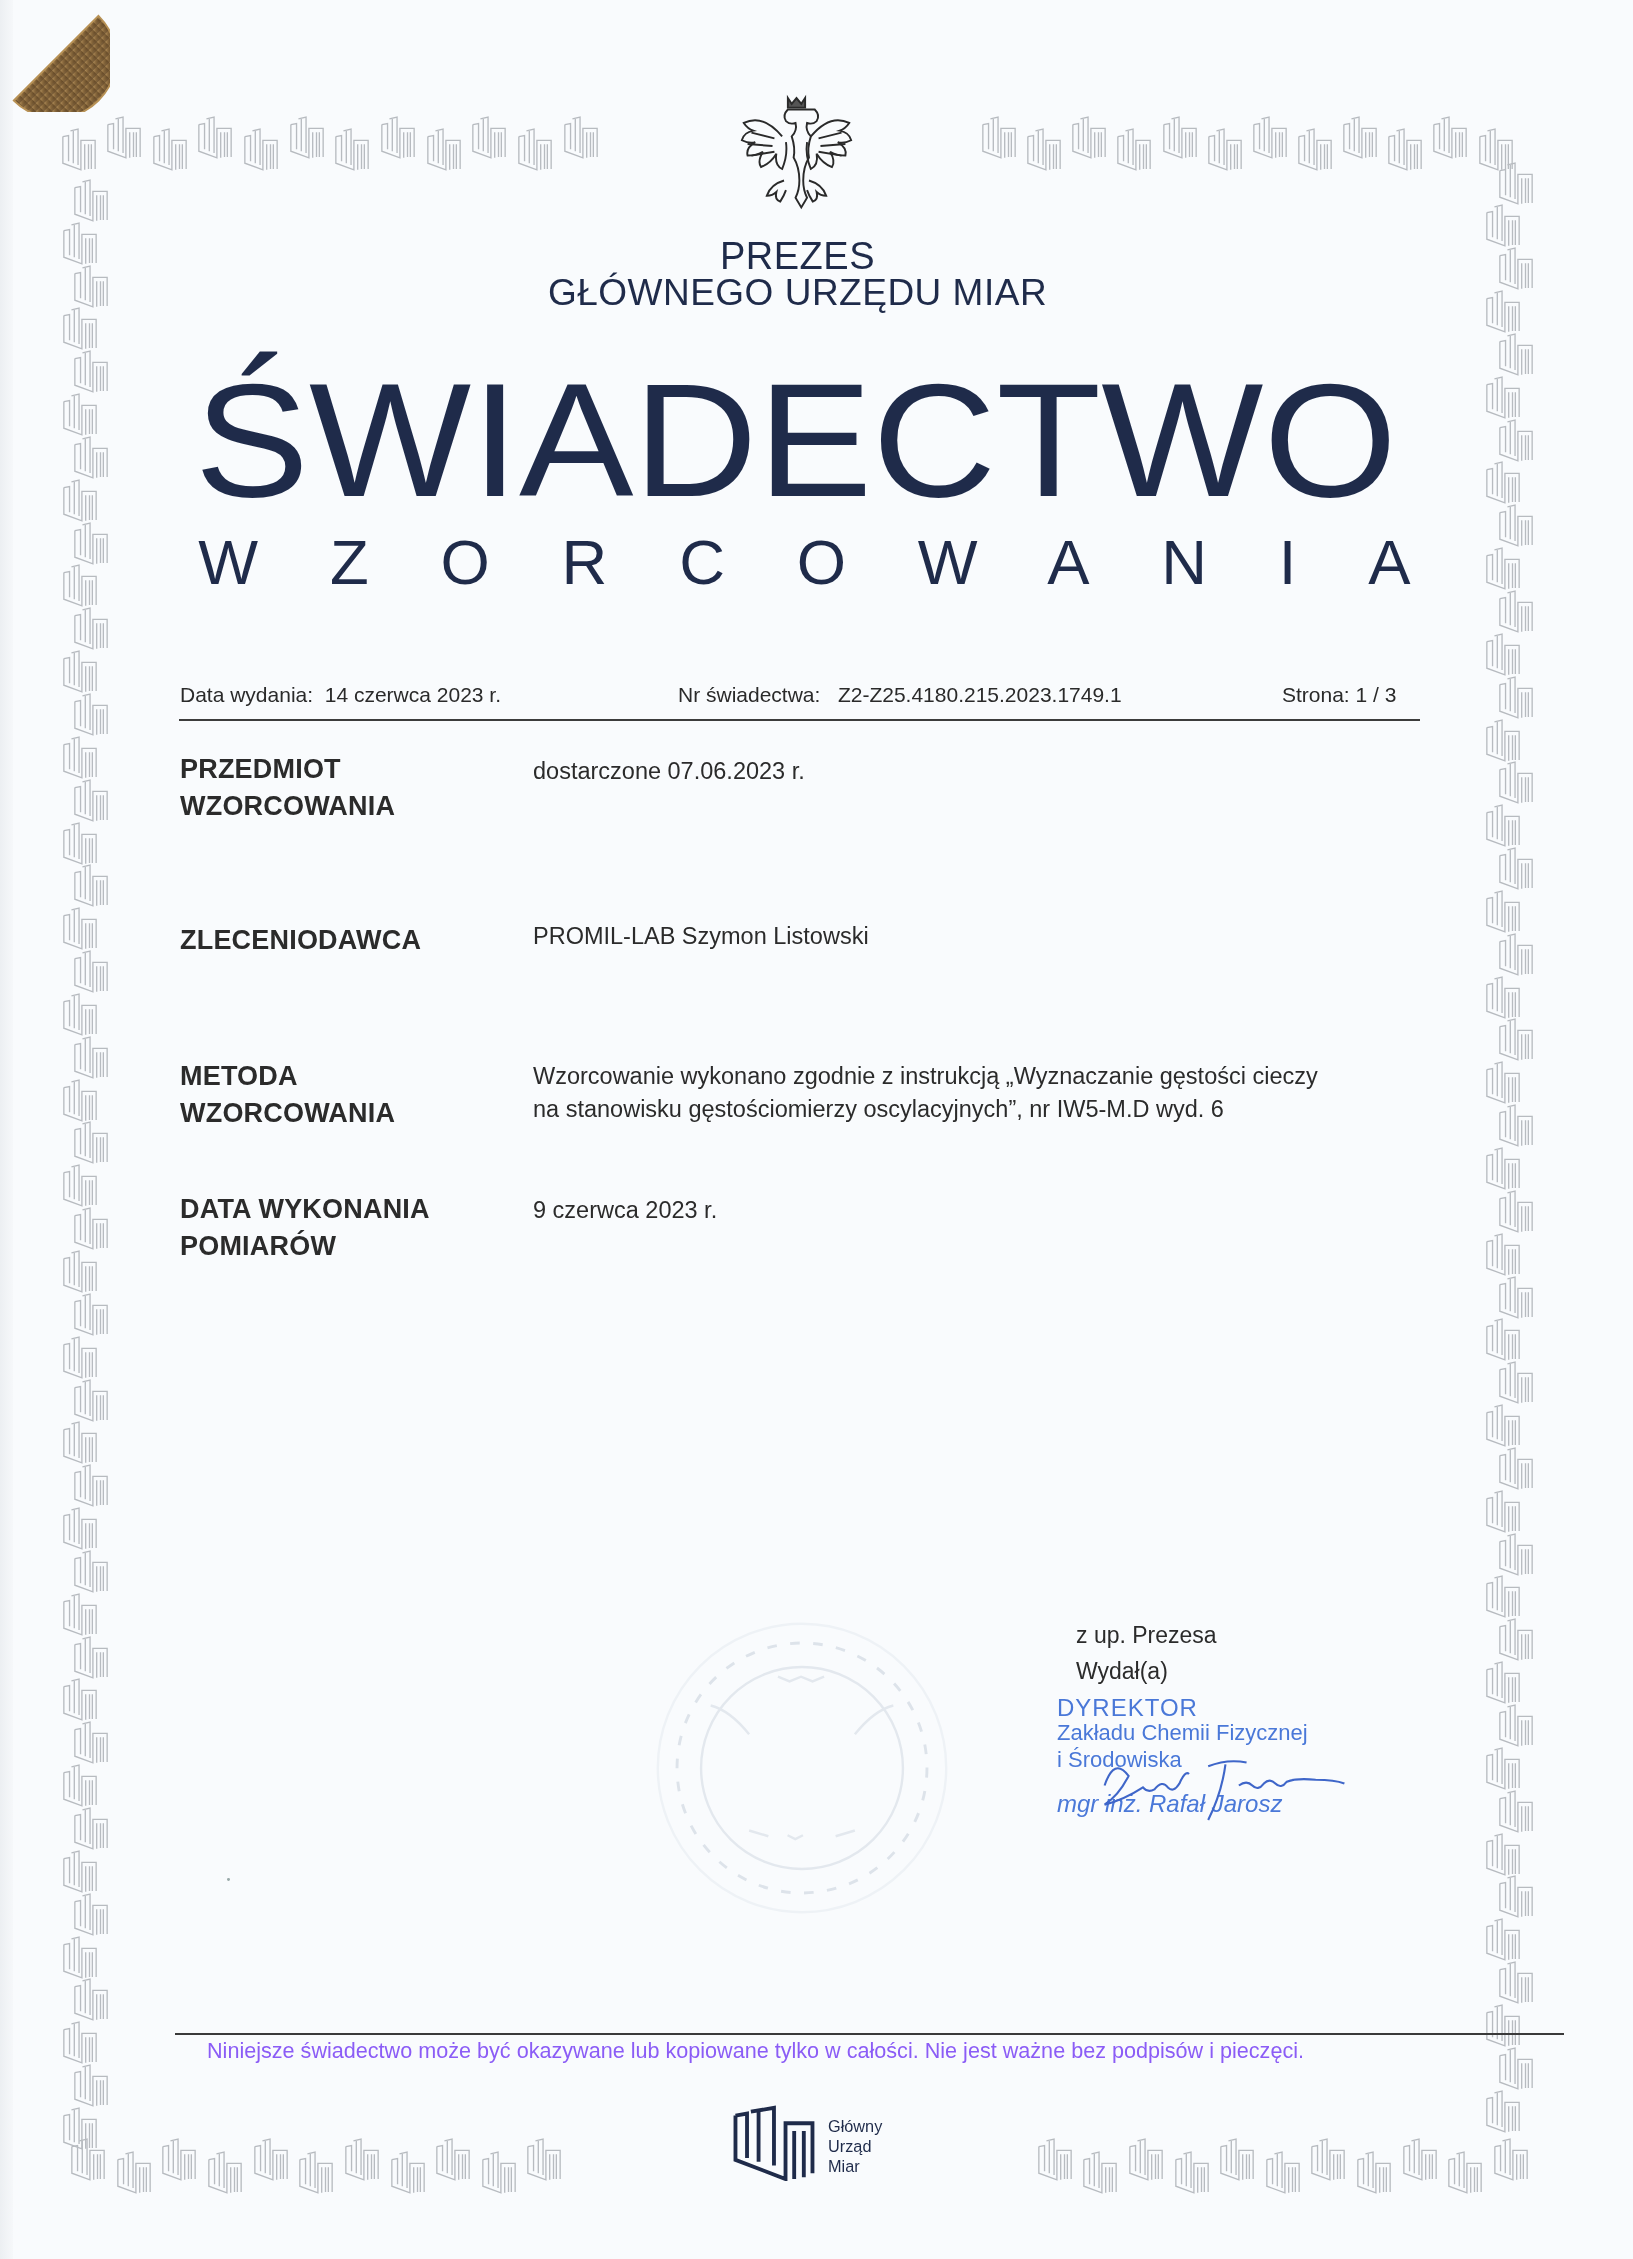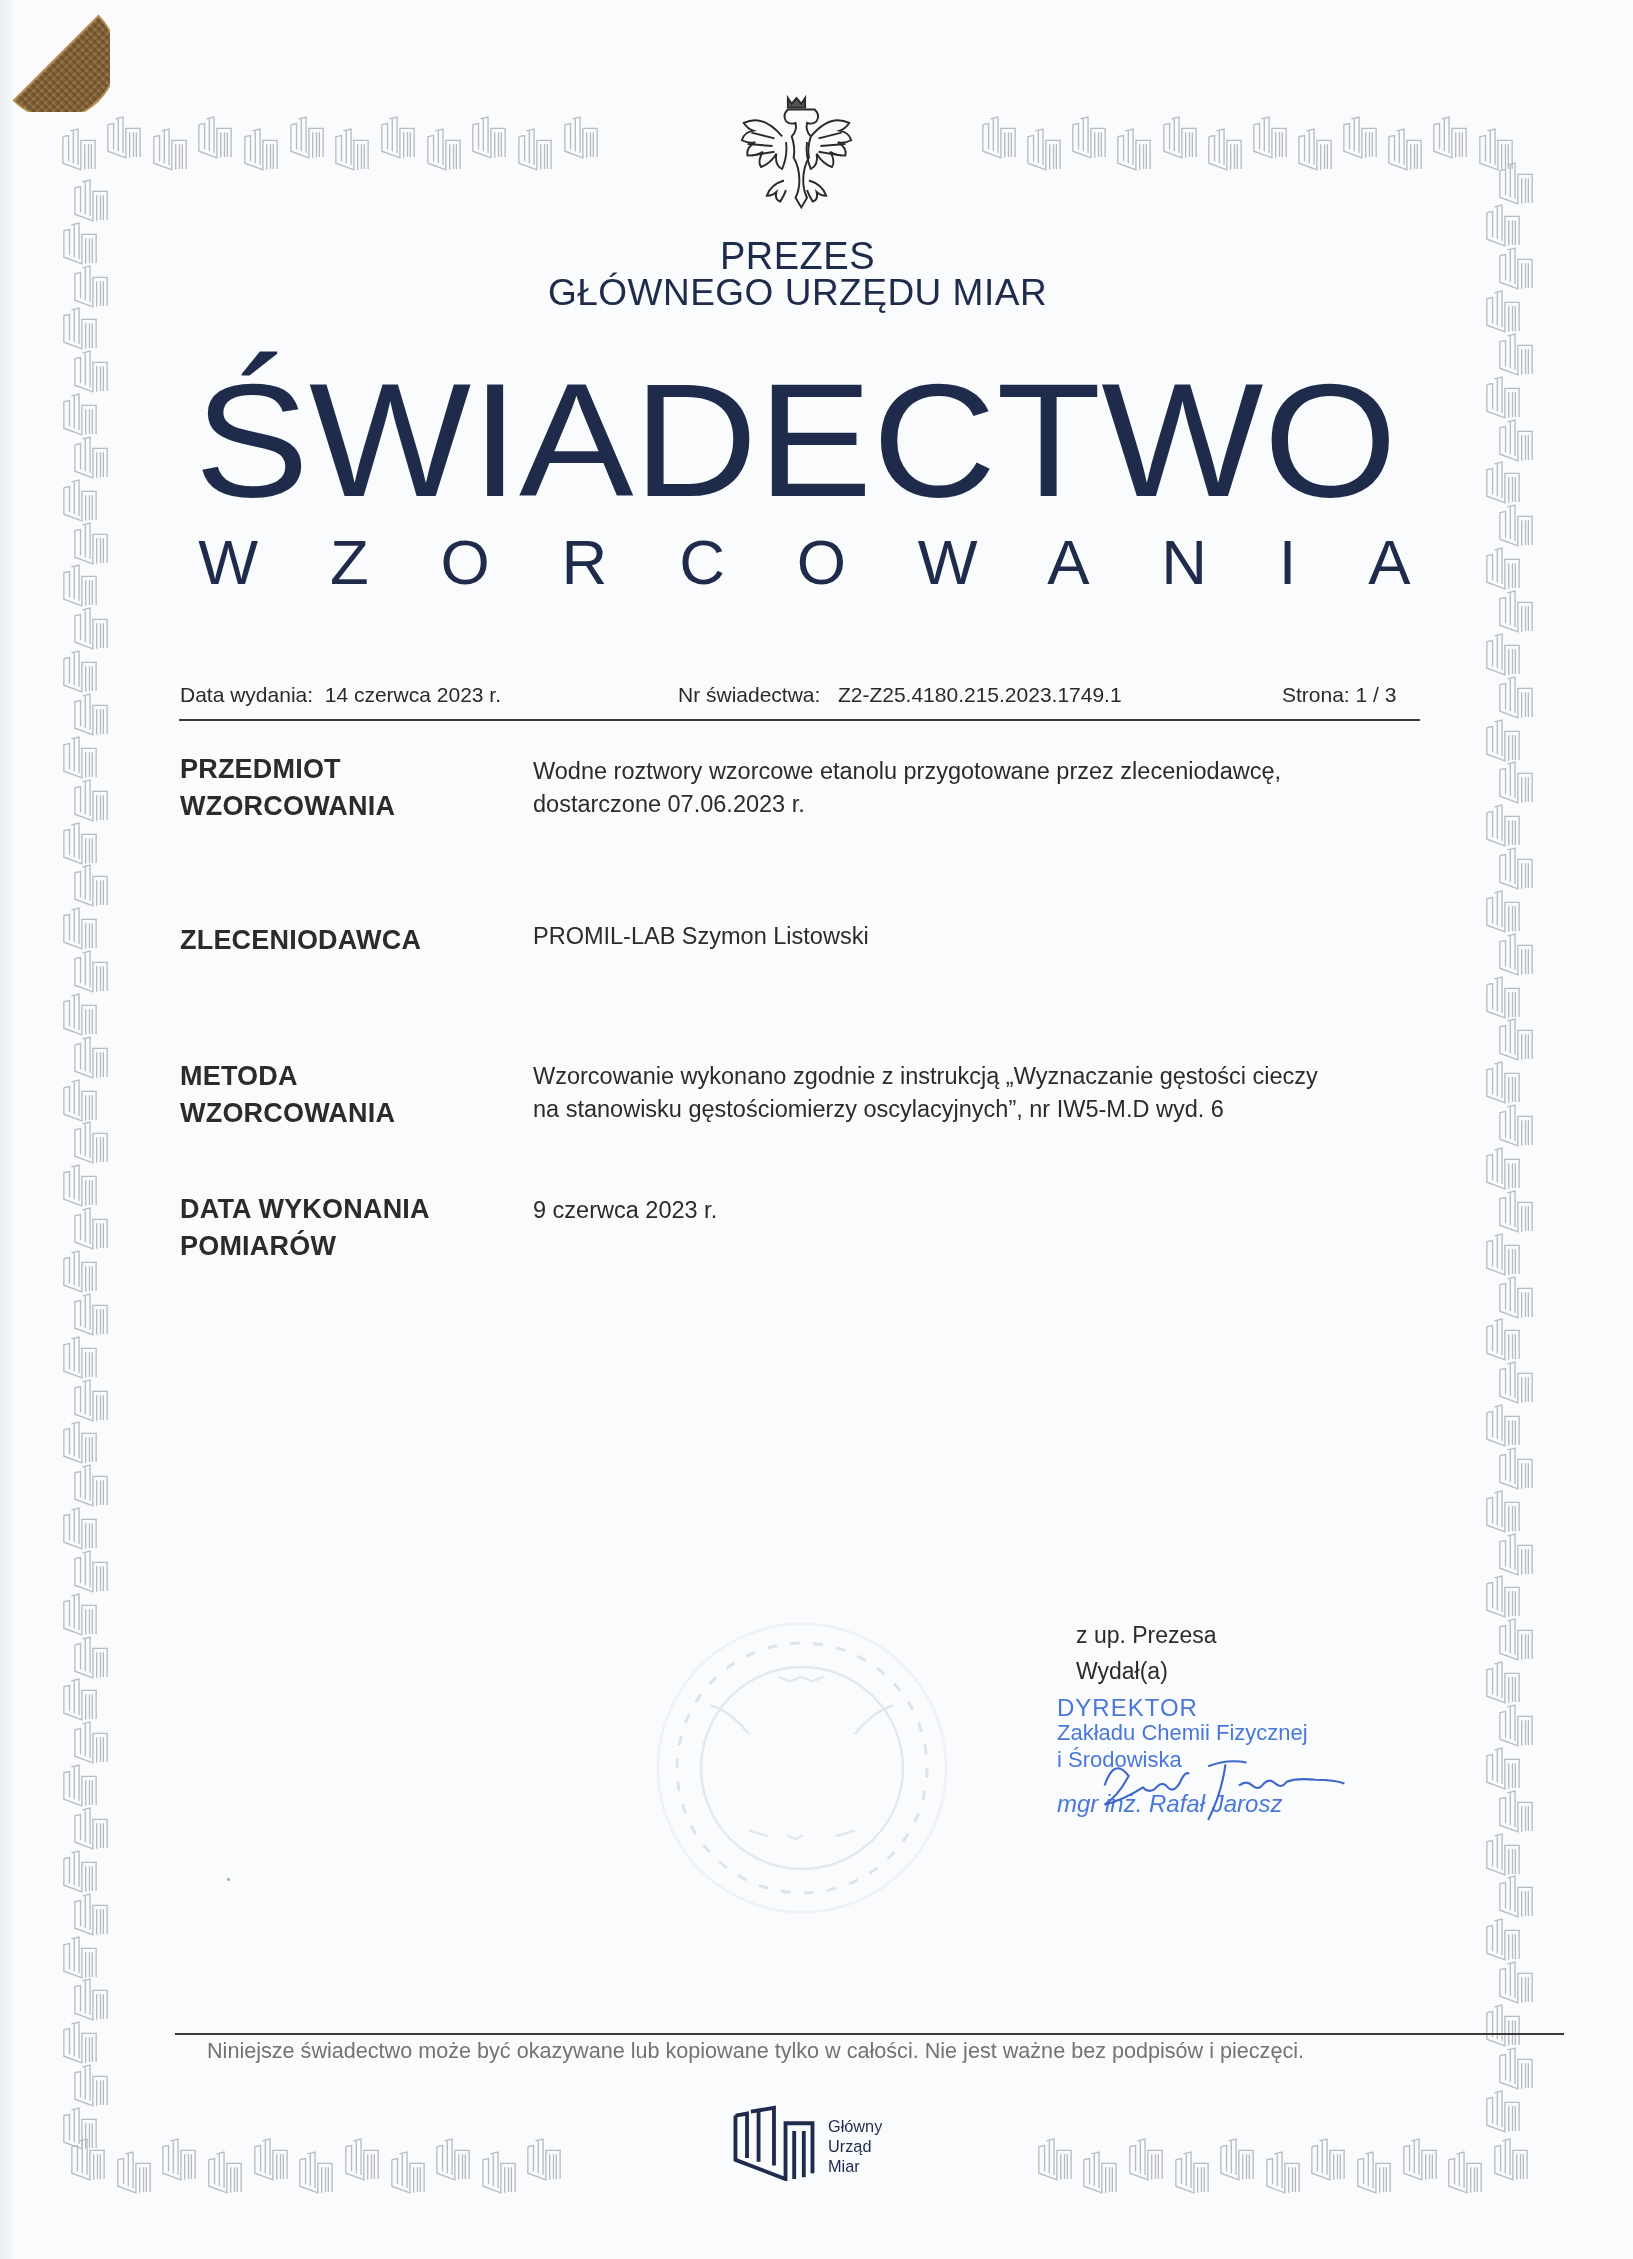--- a/index.html
+++ b/index.html
@@ -15,21 +15,21 @@
   .hdr{position:absolute;top:683px;font-size:21px;color:#2a2a2a;white-space:pre;}
   .hrule{position:absolute;left:179px;top:719px;width:1241px;height:1.9px;background:#3c3c3c;}
   .label{position:absolute;left:180px;font-weight:bold;font-size:27px;color:#2b2b2b;line-height:37px;letter-spacing:0.2px;}
   .value{position:absolute;left:533px;font-size:23.5px;color:#2b2b2b;line-height:33px;width:884px;}
   .value div{white-space:nowrap;}
   .sig{position:absolute;text-align:left;}
   .sig-line{font-size:23px;color:#2b2b2b;line-height:36px;}
   .stamp{color:#4a78d8;font-size:22px;line-height:25px;}
   .emboss{position:absolute;left:653px;top:1619px;width:298px;height:298px;}
   .footer-rule{position:absolute;left:175px;top:2033px;width:1389px;height:1.9px;background:#3a3a3a;}
-  .footer-text{position:absolute;left:207px;top:2038px;font-size:21.6px;color:#737373;white-space:nowrap;}
+  .footer-text{position:absolute;left:207px;top:2038px;font-size:21.6px;color:#8b5cf6;white-space:nowrap;}
   .gum-logo{position:absolute;left:722px;top:2104px;width:154px;height:77px;}
   .gum-text{position:absolute;left:828px;top:2116px;font-size:16.3px;line-height:20px;color:#1f2b4a;}
   .dot{position:absolute;left:227px;top:1878px;width:2.9px;height:2.9px;border-radius:50%;background:#9aa;}
 </style>
 </head>
 <body>
 
 <div class="page-edge"></div>
 
 <svg class="gold-seal" viewBox="0 0 104 104">
@@ -1315,21 +1315,20 @@
 <div class="hdr" style="left:180px;"><span>Data wydania:</span>  <span>14 czerwca 2023 r.</span></div>
 <div class="hdr" style="left:678px;"><span>Nr świadectwa:</span>   <span>Z2-Z25.4180.215.2023.1749.1</span></div>
 <div class="hdr" style="left:1282px;"><span>Strona:</span> <span>1 / 3</span></div>
 <div class="hrule"></div>
 
 <div class="label" style="top:751px;">
   <div>PRZEDMIOT</div>
   <div>WZORCOWANIA</div>
 </div>
 <div class="value" style="top:755px;">
-  <div>Wodne roztwory wzorcowe etanolu przygotowane przez zleceniodawcę,</div>
   <div>dostarczone  07.06.2023 r.</div>
 </div>
 
 <div class="label" style="top:922px;">
   <div>ZLECENIODAWCA</div>
 </div>
 <div class="value" style="top:920px;">
   <div>PROMIL-LAB Szymon Listowski</div>
 </div>
 

